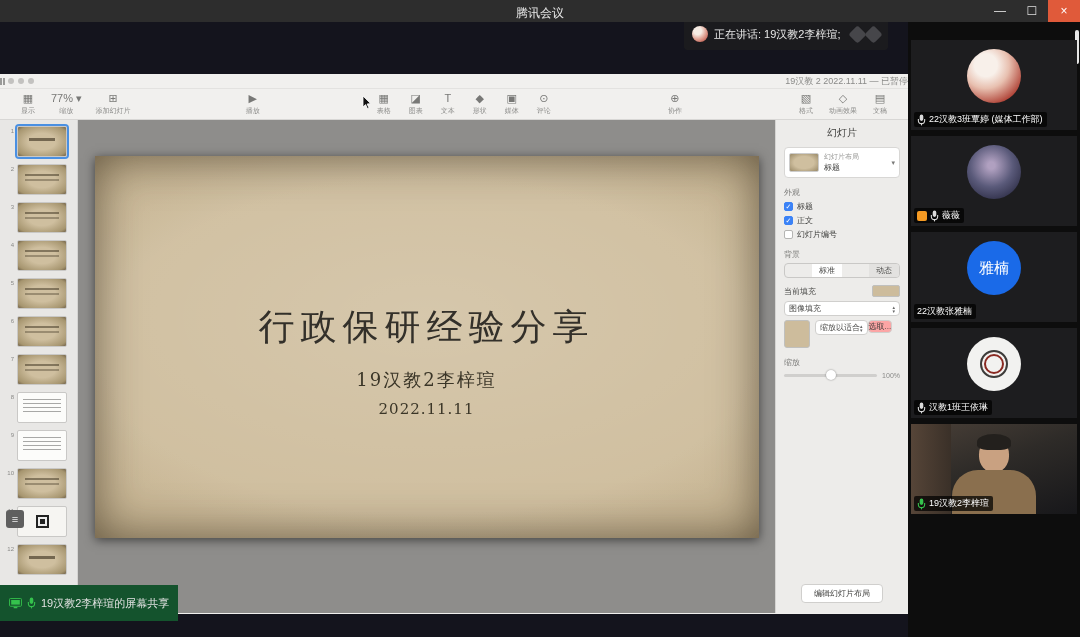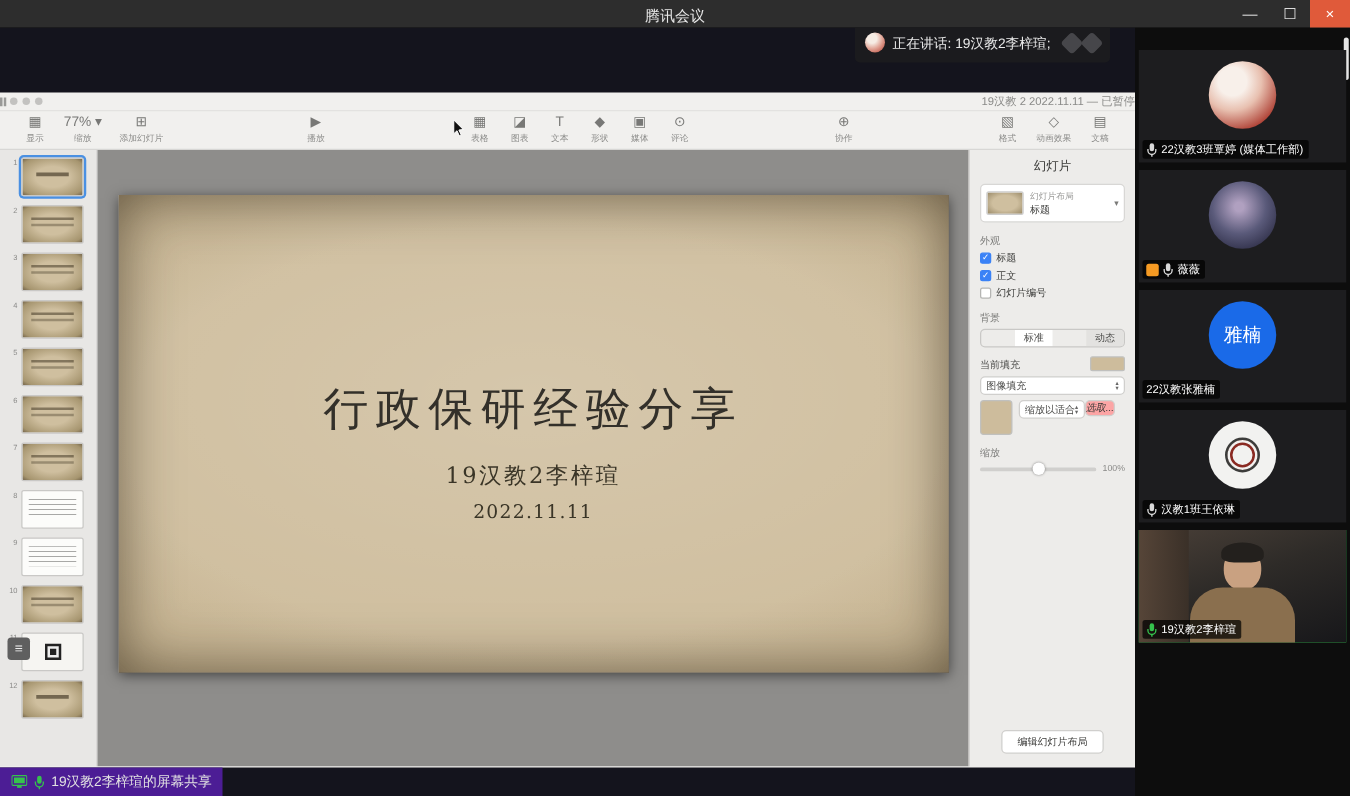--- a/index.html
+++ b/index.html
@@ -98,33 +98,33 @@
   .row-fill{display:flex;align-items:center;justify-content:space-between;margin:3px 0;}
   .fill-swatch{width:28px;height:12px;border:1px solid #c0c0be;border-radius:2px;background:#cdbc9c;}
   .dropdown{background:#fff;border:1px solid #d0cfcd;border-radius:4px;height:15px;display:flex;align-items:center;
             justify-content:space-between;padding:0 4px;font-size:8px;margin:4px 0;cursor:default;}
   .updn{display:flex;flex-direction:column;line-height:4px;font-size:5px;color:#666;}
   .row2{display:flex;gap:5px;margin:3px 0;}
   .img-swatch{width:26px;height:28px;background:#cdbc9c;border:1px solid #c0c0be;border-radius:3px;flex:none;}
   .col{flex:1;display:flex;flex-direction:row;gap:0;min-width:0;}
   .col .dropdown{margin:0 0 3px;}
   .btn-sm{background:#fca5a5;border:1px solid #d0cfcd;border-radius:4px;height:13px;font-size:8px;color:#3a3a38;
-          display:flex;align-items:center;justify-content:center;cursor:default;font-style:italic;}
+          display:flex;align-items:center;justify-content:center;cursor:default;}
   .slider-row{display:flex;align-items:center;gap:5px;margin-top:4px;}
   .track{flex:1;height:3px;background:#d0cfcd;border-radius:2px;position:relative;}
   .knob{position:absolute;left:45%;top:-4px;width:10px;height:10px;border-radius:50%;background:#fff;
         box-shadow:0 0 2px rgba(0,0,0,.45);}
   .scale-val{font-size:7px;color:#8a8a88;}
   .edit-layout-btn{position:absolute;left:50%;transform:translateX(-50%);bottom:10px;background:#fff;
                    border:1px solid #d0cfcd;border-radius:4px;font-size:8px;color:#3a3a38;padding:3px 12px;white-space:nowrap;cursor:default;}
 
   .cursor{position:absolute;left:362px;top:74px;z-index:30;}
 
   
-  .share-pill{position:absolute;left:0;bottom:0;height:23px;background:#4c1d95;display:flex;align-items:center;gap:5px;
+  .share-pill{position:absolute;left:0;bottom:16px;height:36px;background:#14532d;display:flex;align-items:center;gap:5px;
               padding:0 9px;z-index:35;}
   .sp-label{color:#e2e2e2;font-size:11px;white-space:nowrap;}
   .pill-ic{display:flex;align-items:center;}
 
   
   .participants{width:172px;height:615px;background:#0d0d0d;position:relative;padding-top:18px;
                 display:flex;flex-direction:column;align-items:center;gap:6px;flex:none;}
   .scroll-thumb{position:absolute;right:1px;top:8px;width:4px;height:34px;background:#e6e6e6;border-radius:2px;}
   .tile{width:166px;height:90px;background:#1d1d1f;position:relative;flex:none;overflow:hidden;}
   .tile.active{outline:2px solid #2fae49;outline-offset:-2px;}

